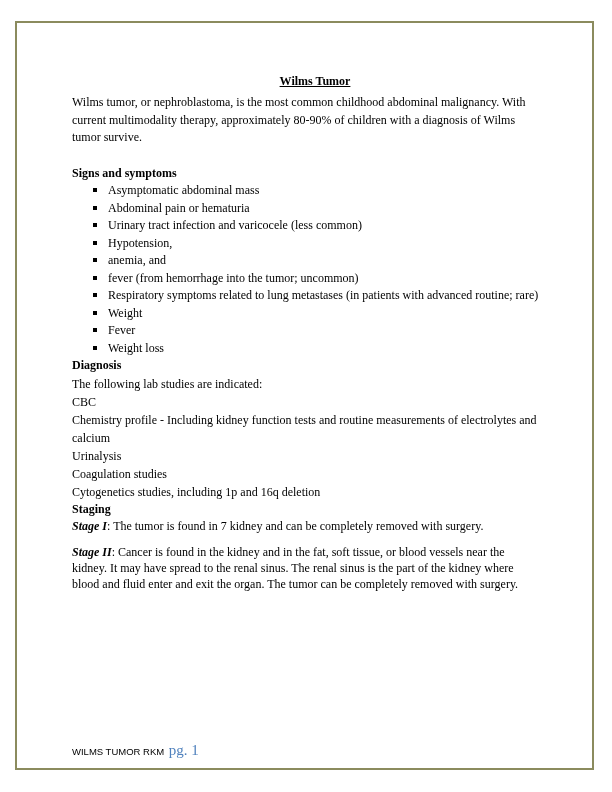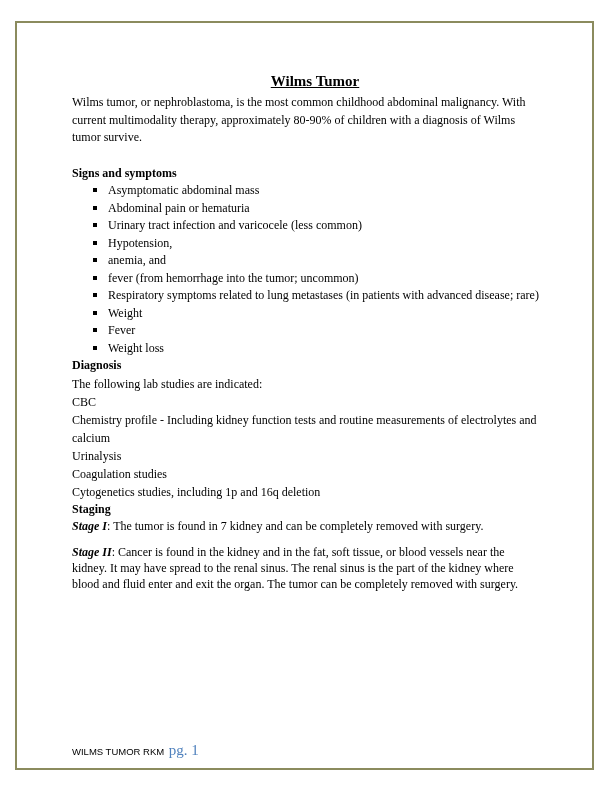--- a/index.html
+++ b/index.html
@@ -9,21 +9,21 @@
   }
   .page-border {
     position: absolute; left: 15px; top: 21px; width: 579px; height: 749px;
     border: 2px solid #8b8b5e; box-sizing: border-box;
   }
   .content {
     position: absolute; left: 72px; top: 72px; width: 470px;
     font-size: 12px; line-height: 16px;
   }
   .title {
-    text-align: center; font-weight: bold; text-decoration: underline; font-size: 15px;
+    text-align: center; font-weight: bold; text-decoration: underline; font-size: 12px;
     line-height: 18px; margin: 0 0 4px 0; padding-left: 16px;
   }
   .intro { margin: 0; line-height: 17.5px; }
   .section-head { font-weight: bold; margin: 0; line-height: 17.5px; }
   .sec-signs { margin-top: 18px; }
   ul.bullets { list-style: none; margin: 0; padding: 0; }
   ul.bullets li {
     position: relative; padding-left: 36px; line-height: 17.5px;
   }
   ul.bullets li .bullet {
@@ -50,21 +50,21 @@
 
   <p class="section-head sec-signs">Signs and symptoms</p>
   <ul class="bullets">
     <li><span class="bullet"></span></li>
     <li><span class="bullet"></span><span>Asymptomatic abdominal mass</span></li>
     <li><span class="bullet"></span><span>Abdominal pain or hematuria</span></li>
     <li><span class="bullet"></span><span>Urinary tract infection and varicocele (less common)</span></li>
     <li><span class="bullet"></span><span>Hypotension,</span></li>
     <li><span class="bullet"></span><span>anemia, and</span></li>
     <li><span class="bullet"></span><span>fever (from hemorrhage into the tumor; uncommon)</span></li>
-    <li><span class="bullet"></span><span>Respiratory symptoms related to lung metastases (in patients with advanced disease; rare)</span></li>
+    <li><span class="bullet"></span><span>Respiratory symptoms related to lung metastases (in patients with advanced routine; rare)</span></li>
     <li><span class="bullet"></span><span>Weight</span></li>
     <li><span class="bullet"></span><span>Fever</span></li>
     <li><span class="bullet"></span><span>Weight loss</span></li>
   </ul>
 
   <p class="section-head">Diagnosis</p>
   <p class="line">The following lab studies are indicated:</p>
   <p class="line">CBC</p>
   <p class="line">Chemistry profile - Including kidney function tests and routine measurements of electrolytes and calcium</p>
   <p class="line">Urinalysis</p>

